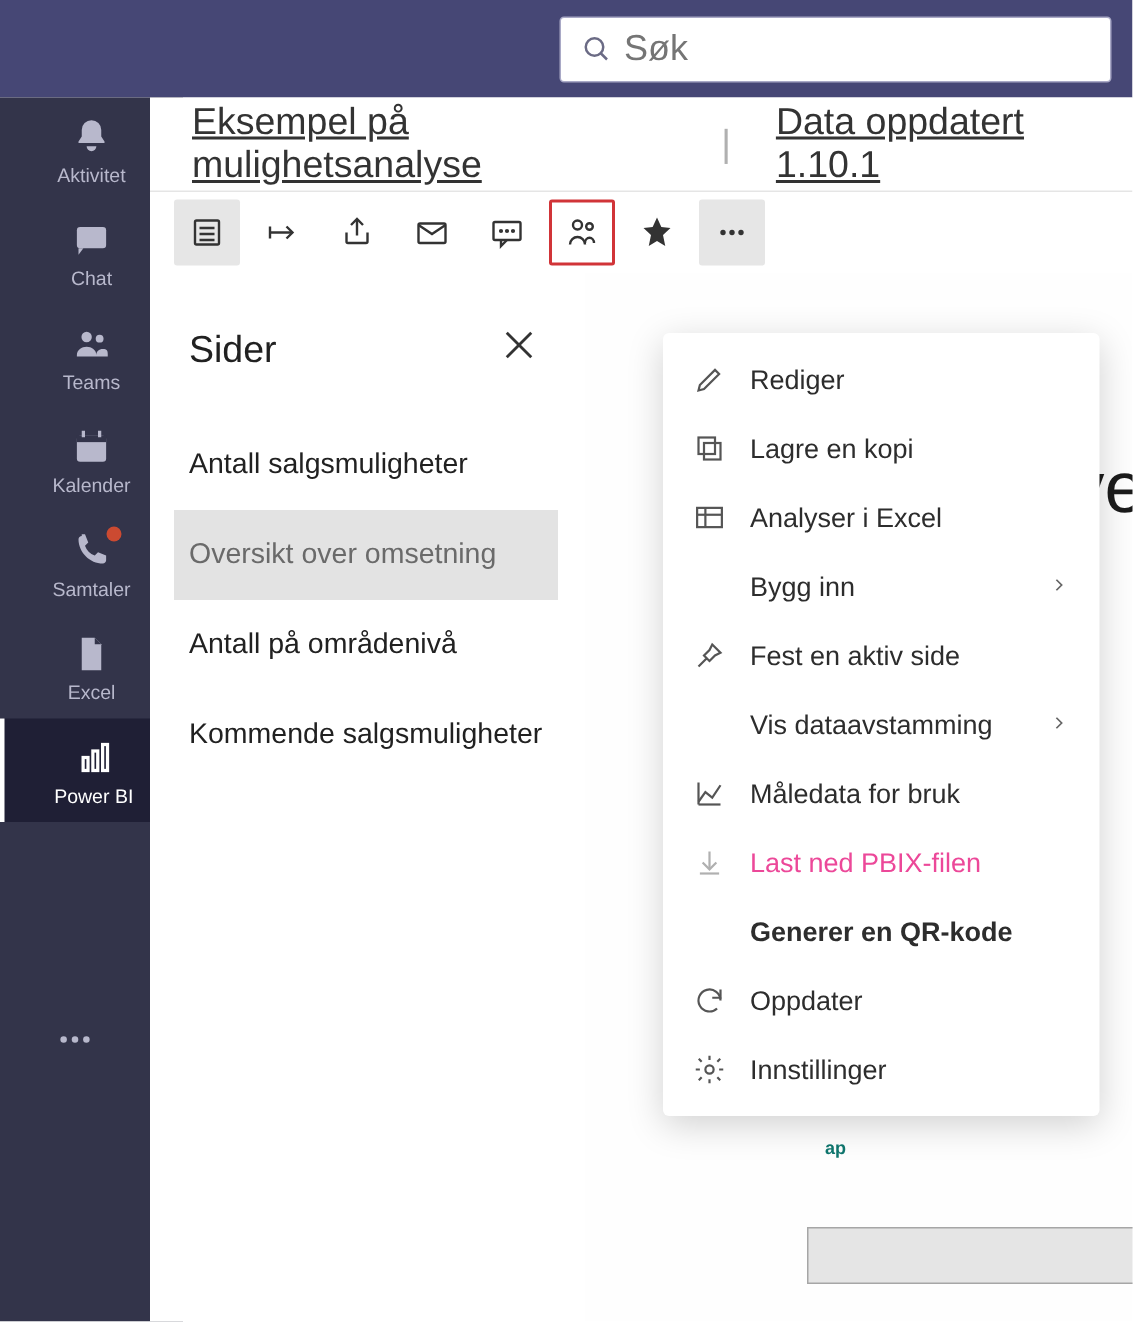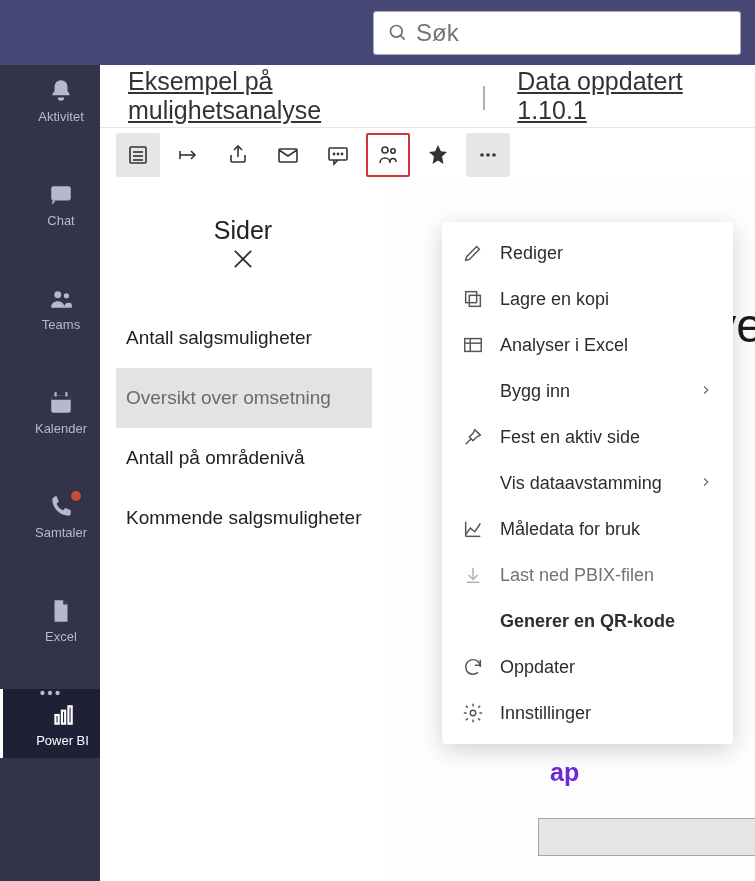--- a/index.html
+++ b/index.html
@@ -7,21 +7,21 @@
 
 
 .titlebar { background: #464775; height: 65px; display: flex; align-items: center; padding: 0 14px; }
 .nav-arrows { display: flex; gap: 18px; margin-left: -2px; }
 .nav-arrow { color: #bfbfd9; font-size: 26px; cursor: pointer; }
 .search-wrap { margin-left: auto; height: 44px; background: #fff; border-radius: 3px; display: flex; align-items: center; padding: 0 14px; min-width: 232px; border: 1.5px solid #a9a9c6; }
 .search-wrap svg { width: 20px; height: 20px; stroke: #6b6b85; margin-right: 8px; flex-shrink:0;}
 .search-wrap input { border: none; outline: none; font-size: 24px; color: #6b6b85; width: 100%; background: transparent; }
 
 
-.rail { position: absolute; left: 0; top: 65px; bottom: 0; width: 122px; background: #33344a; display: flex; flex-direction: column; align-items: center; gap: 35px; }
+.rail { position: absolute; left: 0; top: 65px; bottom: 0; width: 122px; background: #33344a; display: flex; flex-direction: column; align-items: center; }
 .rail-item { width: 100%; display: flex; flex-direction: column; align-items: center; padding: 12px 0 10px; color: #b8b8cc; cursor: pointer; position: relative; }
 .rail-item.selected { background: #1f1f35; color: #fff; border-left: 3px solid #fff; }
 .rail-item .icon-wrap { width: 28px; height: 28px; display:flex; align-items:center; justify-content:center; position: relative; }
 .rail-item svg { width: 26px; height: 26px; }
 .rail-label { font-size: 13px; margin-top: 4px; }
 .rail-item .dot { position: absolute; top: -2px; right: -6px; width: 10px; height: 10px; background: #cc4a31; border-radius: 50%; }
 .rail-more-abs { position:absolute; left:0; width:100px; top:680px; display:flex; justify-content:center; color:#b8b8cc; cursor:pointer;}
 
 
 .content { position: absolute; left: 100px; right: 0; top: 65px; bottom: 0; background: #fff; }
@@ -32,37 +32,37 @@
 .header-updated { color: #333; margin-left: 16px; }
 
 .toolbar { display: flex; align-items: center; height: 55px; padding-left: 16px; border-top: 1px solid #e5e5e5; gap: 6px; }
 .tool-btn { width: 44px; height: 44px; display: flex; align-items: center; justify-content: center; cursor: pointer; color: #333; border-radius:2px;}
 .tool-btn.pressed { background: #e6e6e6; }
 .tool-btn.highlighted { border: 2px solid #d13438; }
 .tool-btn svg { width: 24px; height: 24px; }
 
 
 .pages-panel { position: absolute; left: 16px; top: 117px; width: 256px; }
-.pages-header { display: flex; align-items: center; justify-content: space-between; padding: 34px 12px 30px 10px; flex-direction: column; }
+.pages-header { display: flex; align-items: center; justify-content: space-between; padding: 34px 12px 30px 10px; }
 .pages-title { font-size: 25px; color: #212121; }
 .close-x { font-size: 30px; font-weight: 300; color: #333; cursor: pointer; line-height:1;}
 .page-item { height: 60px; display: flex; align-items: center; padding-left: 10px; font-size: 19px; color: #212121; cursor: pointer; }
 .page-item.selected { background: #e3e3e3; color: #6a6a6a; }
 
 
 .canvas-bg { position: absolute; left: 290px; top: 117px; right: 0; bottom: 0; background: #fefefe; }
 .bg-word-right { position: absolute; right: -8px; top: 116px; font-size: 48px; color: #1b1b1b; }
 .bg-word-mid { position: absolute; left: 112px; top: 264px; font-size: 24px; color: #888; }
-.bg-ap { position: absolute; left: 160px; top: 576px; font-size: 25px; color: #6d28d9; font-weight:600;}
+.bg-ap { position: absolute; left: 160px; top: 576px; font-size: 12px; color: #0f766e; font-weight:600;}
 .gray-box { position: absolute; left: 148px; bottom: 25px; width: 225px; height: 38px; background: #e5e5e5; border: 1px solid #a6a6a6; }
 
 
 .menu { position: absolute; left: 442px; top: 222px; width: 291px; background: #fff; border-radius: 4px; box-shadow: 0 6px 24px rgba(0,0,0,0.18); padding: 8px 0; }
 .menu-item { display: flex; align-items: center; height: 46px; padding: 0 20px; font-size: 18px; color: #2d2d2d; cursor: pointer; gap: 16px;}
-.menu-item.disabled { color: #737373; cursor: default; }
+.menu-item.disabled { color: #ec4899; cursor: default; }
 .menu-icon { width: 22px; height: 22px; flex-shrink: 0; display:flex; align-items:center; justify-content:center;}
 .menu-icon svg { width: 22px; height: 22px; }
 .menu-item .chev { margin-left: auto; color: #666; }
 .menu-label {flex:1;}
 </style>
 </head>
 <body>
 
 <div class="titlebar">
   <div class="nav-arrows">

